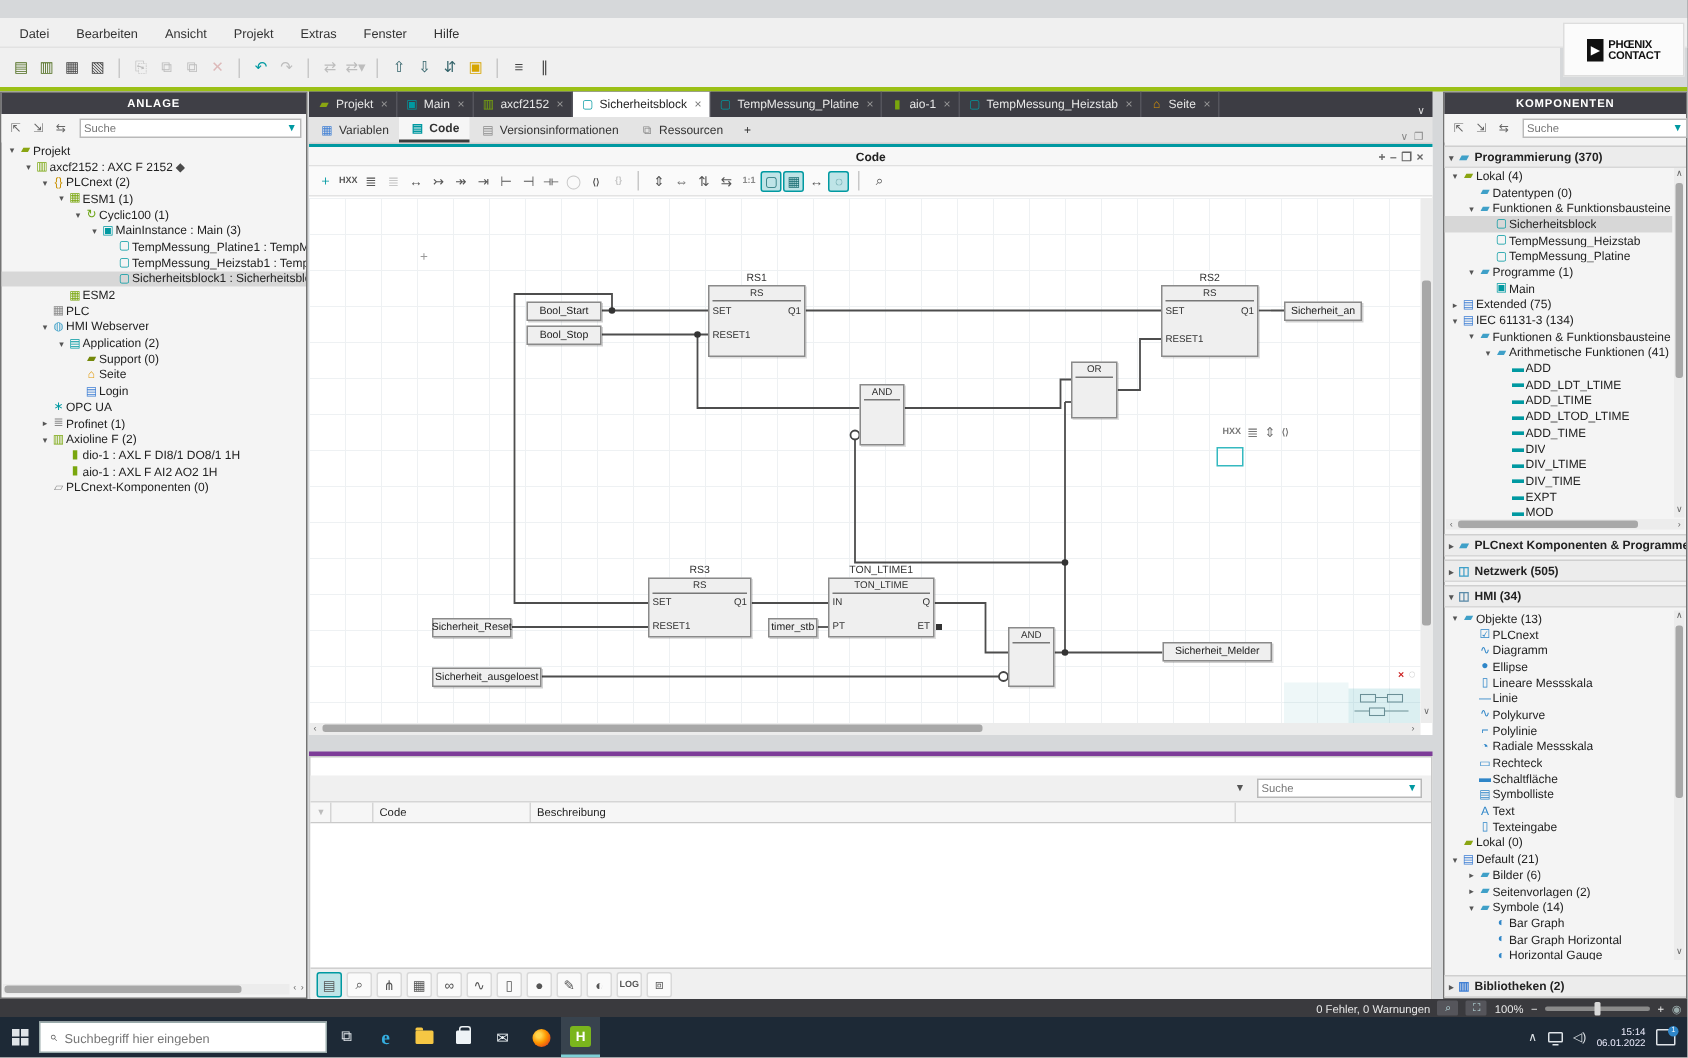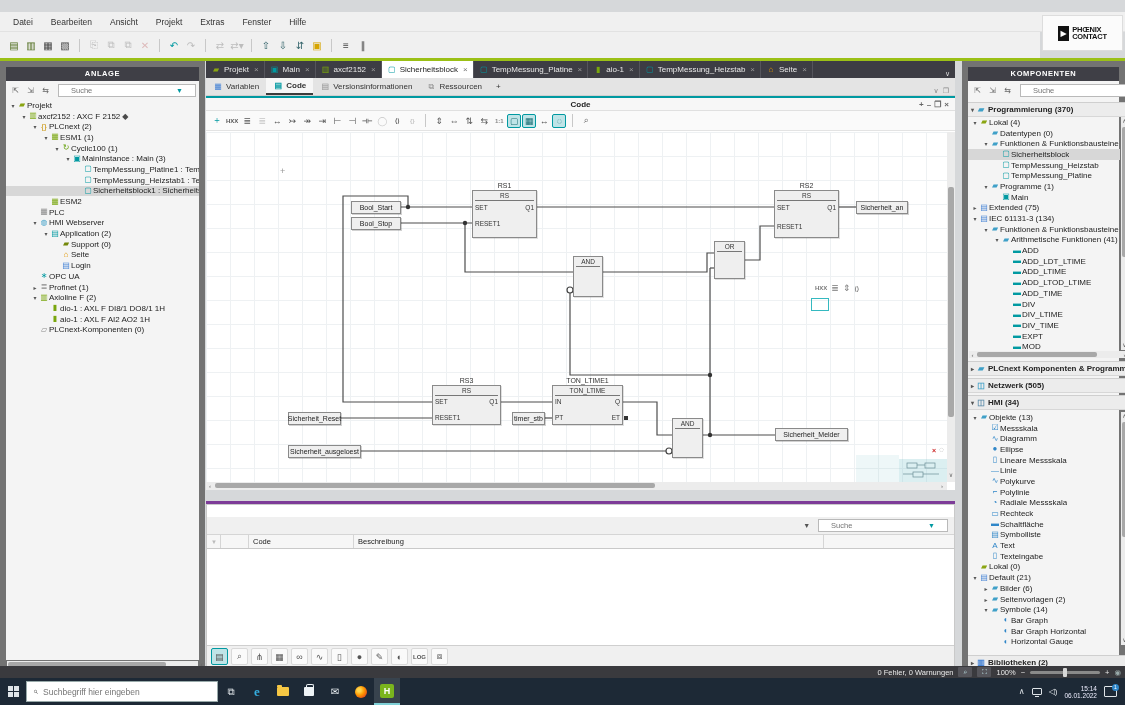--- a/index.html
+++ b/index.html
@@ -15,24 +15,24 @@
 .mainbar{left:0;top:32px;width:1040px;height:26px;background:#f0f0f0;display:flex;align-items:center;padding-left:6px;gap:1px}
 .icobtn{display:inline-flex;align-items:center;justify-content:center;min-width:16px;height:16px;font-size:10px;color:#555;border-radius:2px;padding:0 1px}
 .icobtn.txt span{font-size:6px;font-weight:bold;letter-spacing:0}
 .icobtn.hl{background:#bfe4e7;border:1px solid #0099a1}
 .tsep{display:inline-block;width:1px;height:13px;background:#c8c8c8;margin:0 5px}
 .brandbox{left:1042px;top:15px;width:81px;height:36px;background:#fbfbfb;border:1px solid #ddd;display:flex;align-items:center;justify-content:center;gap:3px}
 .brandmark{width:11px;height:15px;background:#111;color:#fff;font-size:8px;line-height:15px;text-align:center}
 .brandtxt{font-size:7.5px;font-weight:bold;color:#111;line-height:7.5px;letter-spacing:-.2px}
 .dockline{left:0;top:58px;width:1125px;height:3px;background:#9bc016}
 
-.panel{background:#f4f4f4;border:6px solid #737373}
+.panel{background:#f4f4f4;border:1px solid #737373}
 .panelhdr{height:14px;background:#3f3f46;color:#fff;font-size:7.5px;font-weight:bold;text-align:center;line-height:14px;letter-spacing:.6px}
 .ptools{height:19px;display:flex;align-items:center;padding:0 3px;gap:2px;background:#f4f4f4}
-.sbox{flex:1;height:13px;background:#fff;border:1px solid #b9b9b9;display:flex;align-items:center;margin-left:4px;padding:0 12px}
+.sbox{flex:1;height:13px;background:#fff;border:1px solid #b9b9b9;display:flex;align-items:center;margin-left:4px;padding:0 2px}
 .sbox input{flex:1;border:0;outline:0;font-size:7.5px;color:#444;font-family:"Liberation Sans",sans-serif;min-width:0;background:transparent}
 .funnel{color:#0099a1;font-size:7px}
 .tree{overflow:hidden}
 .trow{display:flex;align-items:center;height:10.7px;font-size:8px;color:#222;white-space:nowrap;overflow:hidden}
 .trow.sel{background:#d7d7d7}
 .tarrow{width:8px;font-size:6px;color:#555;text-align:center;flex:0 0 8px}
 .ti{width:10px;flex:0 0 10px;font-size:8px;line-height:10px;text-align:center}
 .ti2{width:10px;font-size:8px;text-align:center}
 .tlabel{overflow:hidden;text-overflow:clip}
 .ksec{position:absolute;left:0;width:161px;height:15px;background:#ececec;border-top:1px solid #cfcfcf;border-bottom:1px solid #d7d7d7;display:flex;align-items:center;font-size:8px;font-weight:bold;color:#222;padding-left:3px;gap:2px}
@@ -841,21 +841,21 @@
     <div class="abs tree" style="left:0;top:345px;width:152px;height:233px">
 
     <div class="trow" style="padding-left: 3px;">
           <span class="tarrow">▾</span>
           <span class="ti" style="color: rgb(63, 160, 200);">▰</span>
           <span class="tlabel">Objekte (13)</span>
         </div>
         <div class="trow" style="padding-left: 14px;">
           <span class="tarrow"></span>
           <span class="ti" style="color: rgb(47, 134, 200);">☑</span>
-          <span class="tlabel">Messskala</span>
+          <span class="tlabel">PLCnext</span>
         </div>
         <div class="trow" style="padding-left: 14px;">
           <span class="tarrow"></span>
           <span class="ti" style="color: rgb(47, 134, 200);">∿</span>
           <span class="tlabel">Diagramm</span>
         </div>
         <div class="trow" style="padding-left: 14px;">
           <span class="tarrow"></span>
           <span class="ti" style="color: rgb(47, 134, 200);">●</span>
           <span class="tlabel">Ellipse</span>

